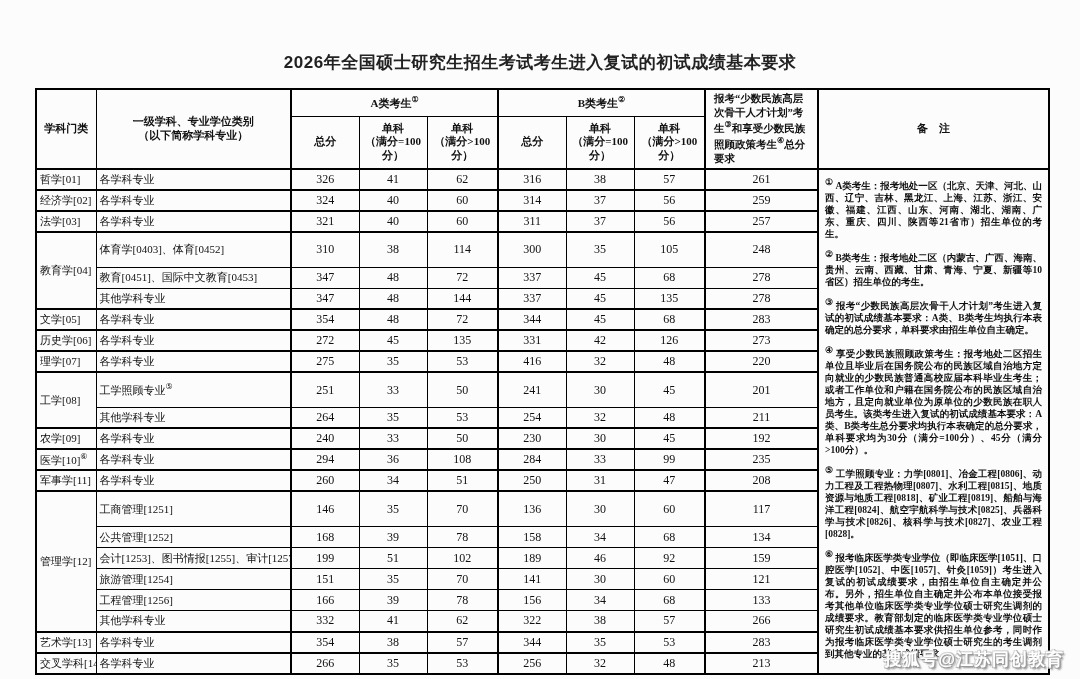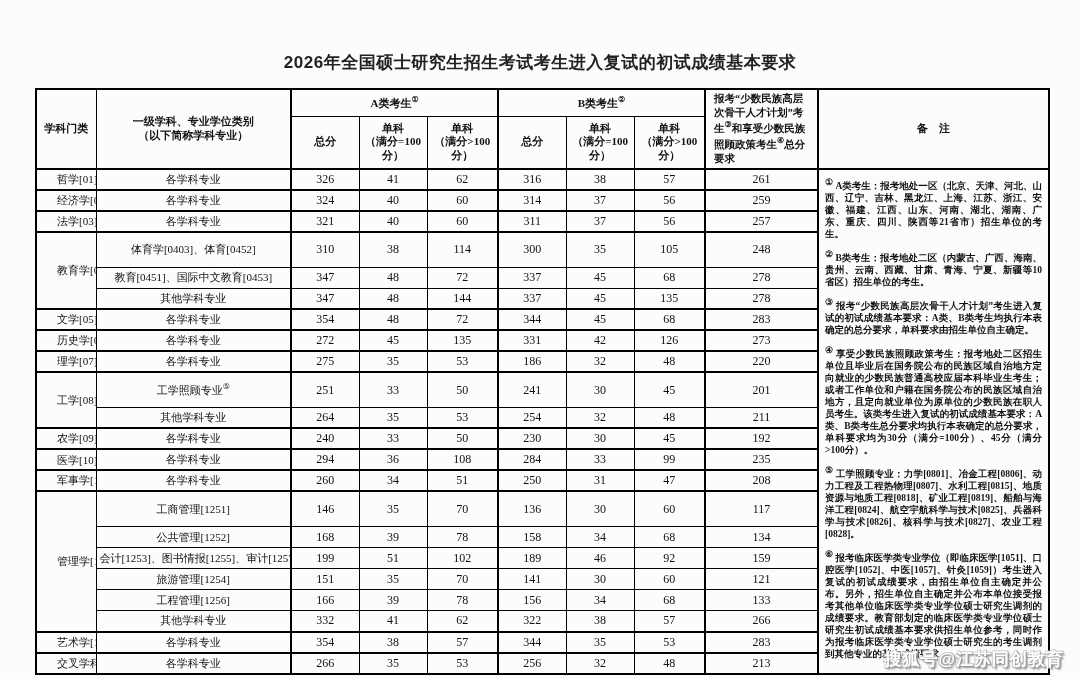--- a/index.html
+++ b/index.html
@@ -22,22 +22,22 @@
     border:2px solid #000;
   }
   .score-table th, .score-table td {
     border:1px solid #000; padding:0 3px; overflow:hidden;
   }
   .score-table thead tr.h1 { height:24px; }
   .score-table thead tr.h2 { height:46px; }
   .score-table tbody tr { height:21px; }
   th { font-size:11px; font-weight:bold; text-align:center; vertical-align:middle; white-space:pre-line; line-height:1.25; }
   th sup { font-size:8px; }
-  td.cat  { font-size:11px; text-align:left; padding-left:20px; white-space:nowrap; }
-  td.name { font-size:11px; text-align:center; white-space:nowrap; }
+  td.cat  { font-size:11px; text-align:left; padding-left:3px; white-space:nowrap; }
+  td.name { font-size:11px; text-align:left; white-space:nowrap; }
   td.num  { font-size:12px; text-align:center; font-family:"Liberation Serif","DejaVu Serif",serif; }
   td sup, .name sup, .cat sup { font-size:8px; }
   tr.group-start > td { border-top-width:2px; }
   .bl2 { border-left-width:2px !important; }
   th.minority-h { font-size:10.5px; text-align:left; padding:2px 8px; line-height:1.35; font-weight:bold; white-space:normal; }
   td.remarks-cell {
     vertical-align:top; text-align:left;
     font-size:9.5px; line-height:1.26; padding:7px 6px 4px 6px;
   }
   .remarks-cell p { margin:0 0 8px 0; font-weight:bold; text-align:justify; }
@@ -186,21 +186,21 @@
           <td class="num">42</td>
           <td class="num">126</td>
           <td class="num bl2">273</td>
         </tr>
         <tr class="group-start">
           <td class="cat" rowspan="1">理学[07]</td>
           <td class="name">各学科专业</td>
           <td class="num bl2">275</td>
           <td class="num">35</td>
           <td class="num">53</td>
-          <td class="num bl2">186</td>
+          <td class="num bl2">416</td>
           <td class="num">32</td>
           <td class="num">48</td>
           <td class="num bl2">220</td>
         </tr>
         <tr class="group-start">
           <td class="cat" rowspan="2">工学[08]</td>
           <td class="name">工学照顾专业<sup>⑤</sup></td>
           <td class="num bl2">251</td>
           <td class="num">33</td>
           <td class="num">50</td>

